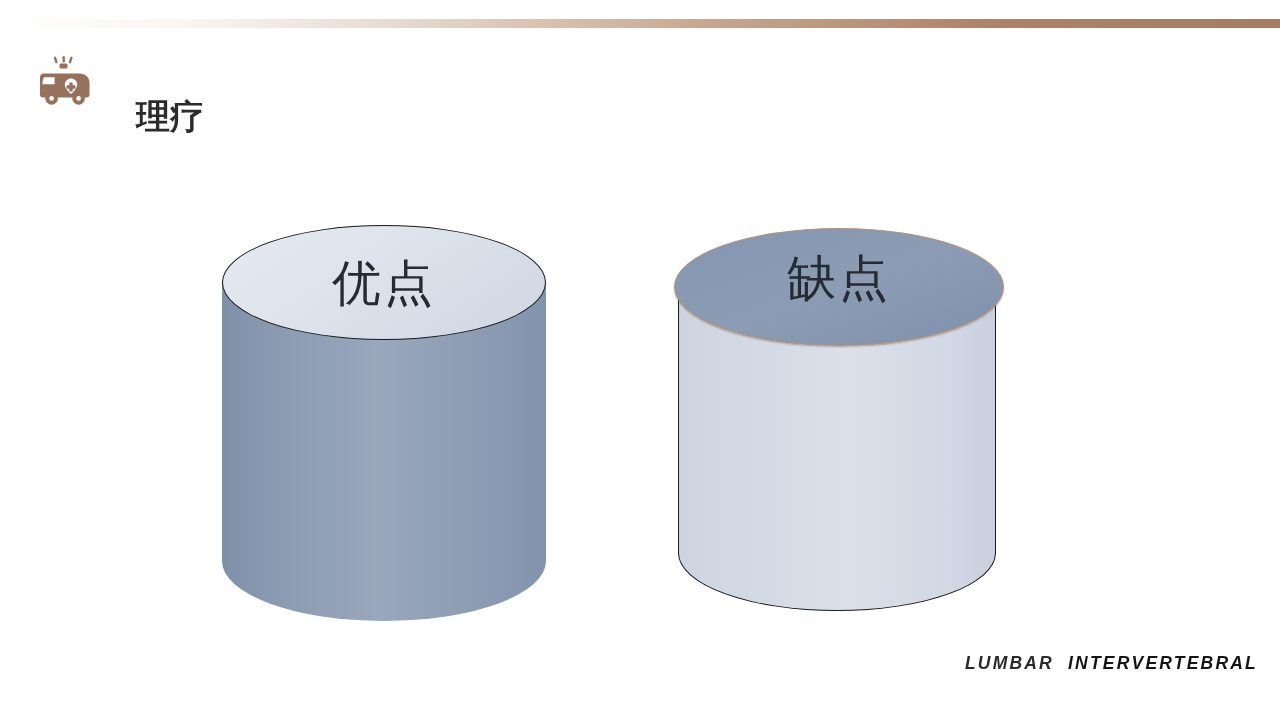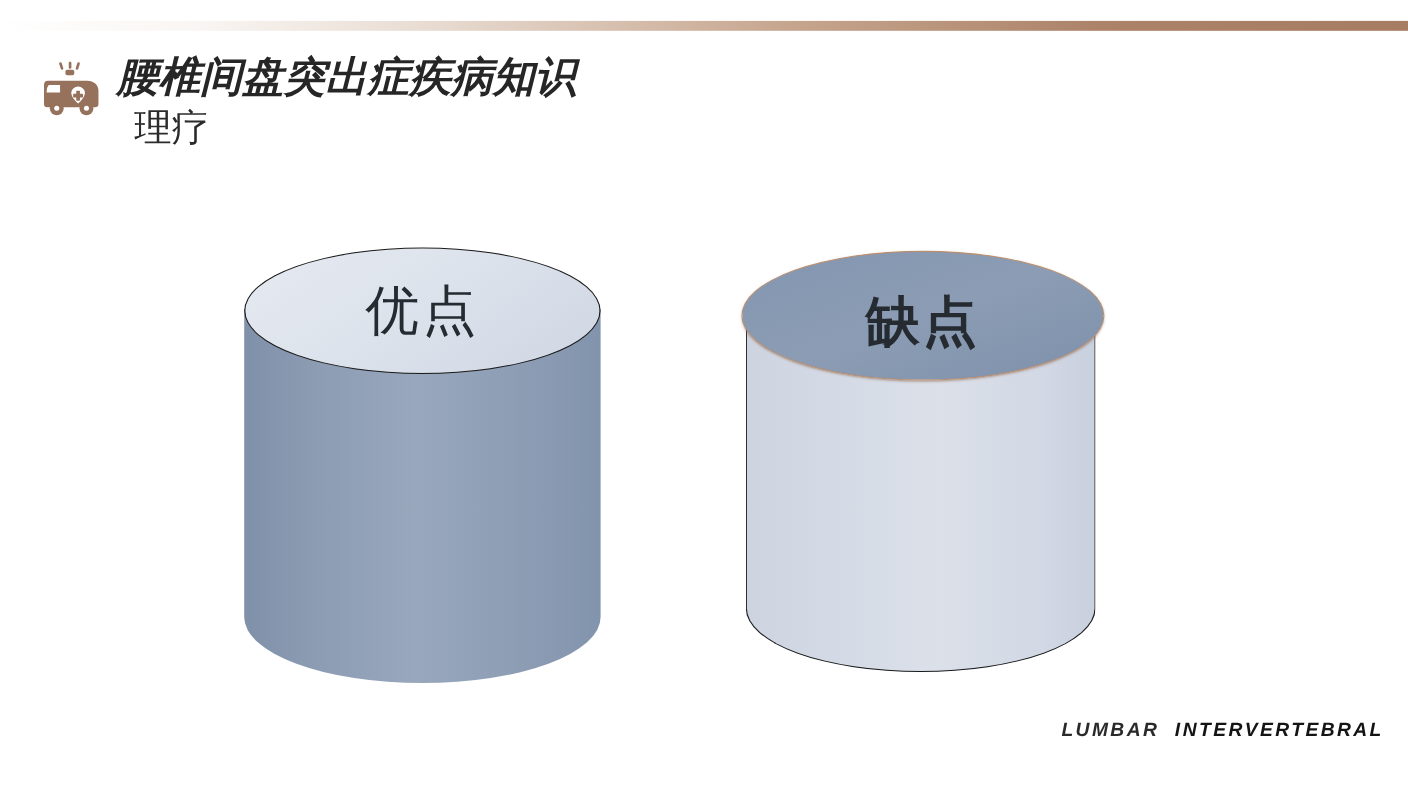--- a/index.html
+++ b/index.html
@@ -61,26 +61,26 @@
     line-height: 46px;
     font-weight: bold;
     font-style: italic;
     color: #262626;
     letter-spacing: 0px;
     white-space: nowrap;
   }
 
   .title-sub {
     position: absolute;
-    left: 122px;
+    left: 136px;
     top: 52px;
     font-family: "Liberation Serif", "DejaVu Serif", serif;
     font-size: 34px;
     line-height: 42px;
-    font-weight: normal;
+    font-weight: bold;
     color: #2b2b2b;
     white-space: nowrap;
   }
 
   
   .cyl { position: absolute; }
 
   
   .cyl-left  { left: 222px; top: 225px; width: 324px; height: 400px; }
   
@@ -153,21 +153,21 @@
     width: 100%;
     text-align: center;
     font-size: 49px;
     line-height: 49px;
     font-weight: normal;
     color: #262b31;
     letter-spacing: 3px;
   }
 
   .cyl-left  .cyl-label { top: 34px; }
-  .cyl-right .cyl-label { top: 41px; font-weight: bold; }
+  .cyl-right .cyl-label { top: 26px; }
 
   .cyl-text {
     position: absolute;
     font-size: 24.5px;
     line-height: 41px;
     color: #1f1f1f;
     text-align: left;
     letter-spacing: 0px;
   }
 
@@ -250,21 +250,20 @@
           <rect x="33.5" y="29.3" width="9" height="3.4" rx="0.6"></rect>
 
           <circle cx="18.6" cy="42.4" r="6.3"></circle>
           <circle cx="45.6" cy="42.4" r="6.3"></circle>
         </g>
         <circle cx="18.6" cy="42.4" r="2.3" fill="#ffffff"></circle>
         <circle cx="45.6" cy="42.4" r="2.3" fill="#ffffff"></circle>
       </svg>
     </span>
 
-    <div class="title-main">腰椎间盘突出症疾病知识</div>
     <div class="title-sub">理疗</div>
   </div>
 
   <div class="cyl cyl-left">
     <div class="cyl-body"></div>
     <div class="cyl-ellipse"></div>
     <div class="cyl-label">优点</div>
   </div>
 
   <div class="cyl cyl-right">

